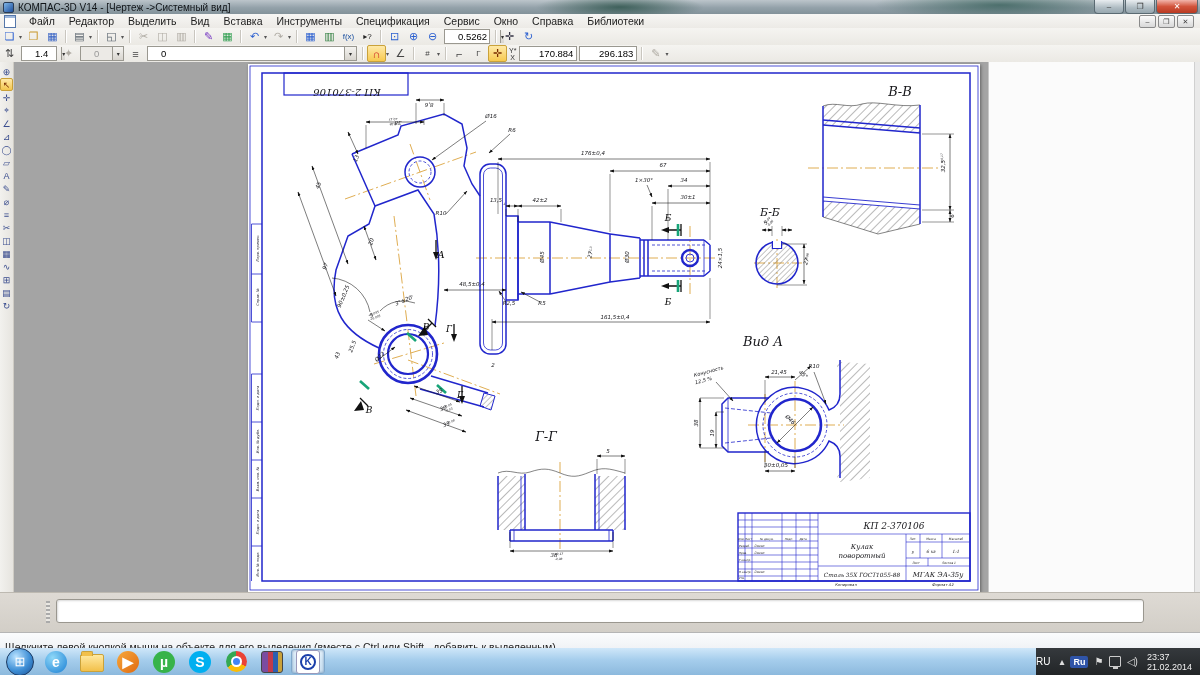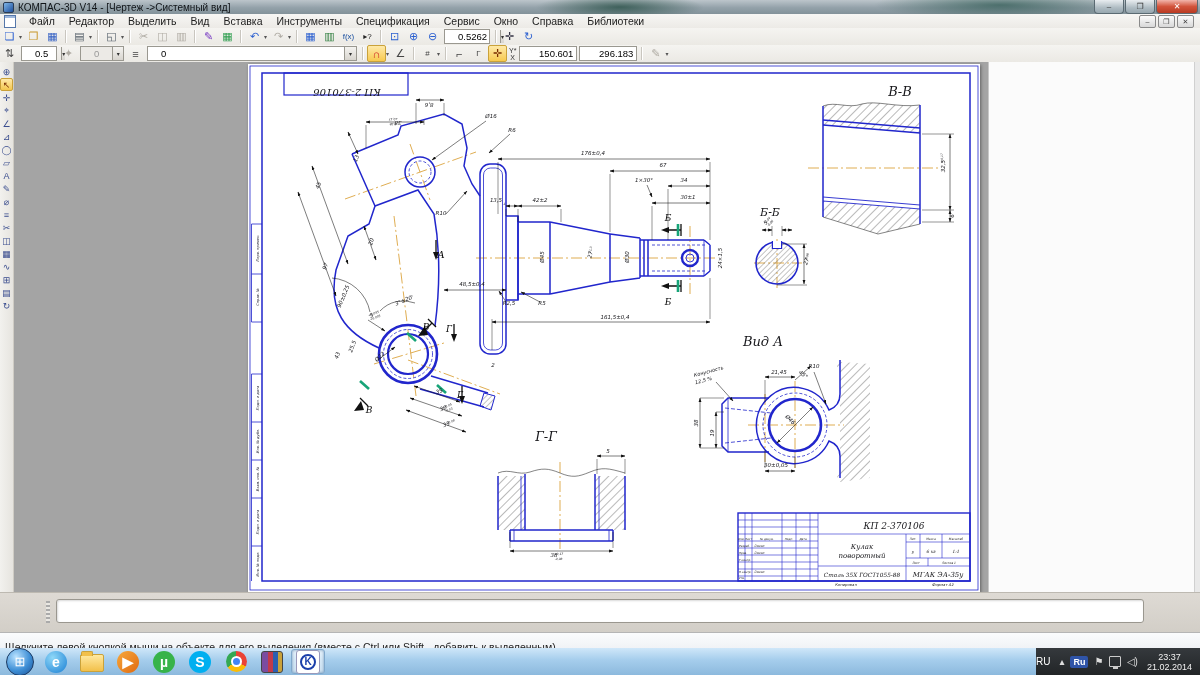--- a/index.html
+++ b/index.html
@@ -87,21 +87,21 @@
     background:#4285f4;border:2px solid #fff;box-sizing:border-box;}
   .rarico{width:20px;height:20px;border-radius:3px;
     background:linear-gradient(90deg,#7a4ca0 0 30%,#c23a4a 30% 55%,#2c5fb0 55% 80%,#caa23a 80% 100%);
     border:1px solid #444;}
   .kompasico{width:22px;height:22px;border-radius:3px;background:#fff;border:1px solid #99b;
     display:flex;align-items:center;justify-content:center;}
   .kompasico span{width:16px;height:16px;border-radius:50%;border:2px solid #1b3faa;color:#1b3faa;
     font-size:10px;font-weight:bold;display:flex;align-items:center;justify-content:center;box-sizing:border-box;}
   .trayico{margin:0 3px;font-size:10px;color:#ddd;}
   #langbadge{background:#2f54a8;color:#fff;font-size:9px;font-weight:bold;padding:1px 3px;border-radius:2px;margin:0 3px;}
-  #clock{font-size:9px;text-align:center;line-height:10px;margin-left:6px;color:#f0f0f0;}
+  #clock{font-size:9px;text-align:left;line-height:10px;margin-left:6px;color:#f0f0f0;}
   .netico{width:12px;height:9px;border:1px solid #ccc;border-radius:1px;margin:0 3px;position:relative;}
   .netico:after{content:"";position:absolute;left:3px;bottom:-3px;width:5px;height:2px;background:#ccc;}
 </style>
 </head>
 <body>
 
 <div class="abs" id="titlebar">
   <span class="appico"></span>
   <span>КОМПАС-3D V14 - [Чертеж -&gt;Системный вид]</span>
   <div id="winbtns">
@@ -157,21 +157,21 @@
       <span class="cval">0.5262</span>
       <span class="cbtn">▾</span>
     </div>
     <div class="vsep"></div>
     <div class="tbtn" style="color: rgb(51, 51, 68);">✛</div>
     <div class="tbtn" style="color: rgb(42, 95, 208);">↻</div>
   </div>
 <div class="abs tbar" id="tb2">
     <div class="tbtn" style="color: rgb(68, 68, 68);">⇅</div>
     <div class="combo" style="width: 34px;">
-      <span class="cval">0.5</span>
+      <span class="cval">1.4</span>
       <span class="cbtn">▾</span>
     </div>
     <div class="tbtn dis" style="color: rgb(176, 172, 164);">✦</div>
     <div class="combo dis" style="width: 42px;">
       <span class="cval">0</span>
       <span class="cbtn">▾</span>
     </div>
     <div class="tbtn" style="color: rgb(68, 68, 68);">≡</div>
     <div class="combo" style="width: 208px;">
       <span class="cval">0</span>
@@ -185,21 +185,21 @@
     <div class="tbtn" style="color: rgb(68, 68, 68); font-size: 8px;">#</div>
     <div class="tcaret">▾</div>
     <div class="vsep"></div>
     <div class="tbtn" style="color: rgb(68, 68, 68);">⌐</div>
     <div class="tbtn" style="color: rgb(68, 68, 68); font-size: 8px;">Г</div>
     <div class="tbtn hl" style="color: rgb(122, 45, 0);">✛</div>
     <div class="coordlab">
       <div>Y*</div>
       <div>X</div>
     </div>
-    <div class="tfield" style="width: 50px;">150.601</div>
+    <div class="tfield" style="width: 50px;">170.884</div>
     <div class="tfield" style="width: 50px;">296.183</div>
     <div class="vsep"></div>
     <div class="tbtn dis" style="color: rgb(176, 172, 164);">✎</div>
     <div class="tcaret">▾</div>
   </div>
 
 <div class="abs" id="lefttools">
     <div class="ltool">⊕</div>
     <div class="ltool active">↖</div>
     <div class="ltool">✛</div>

